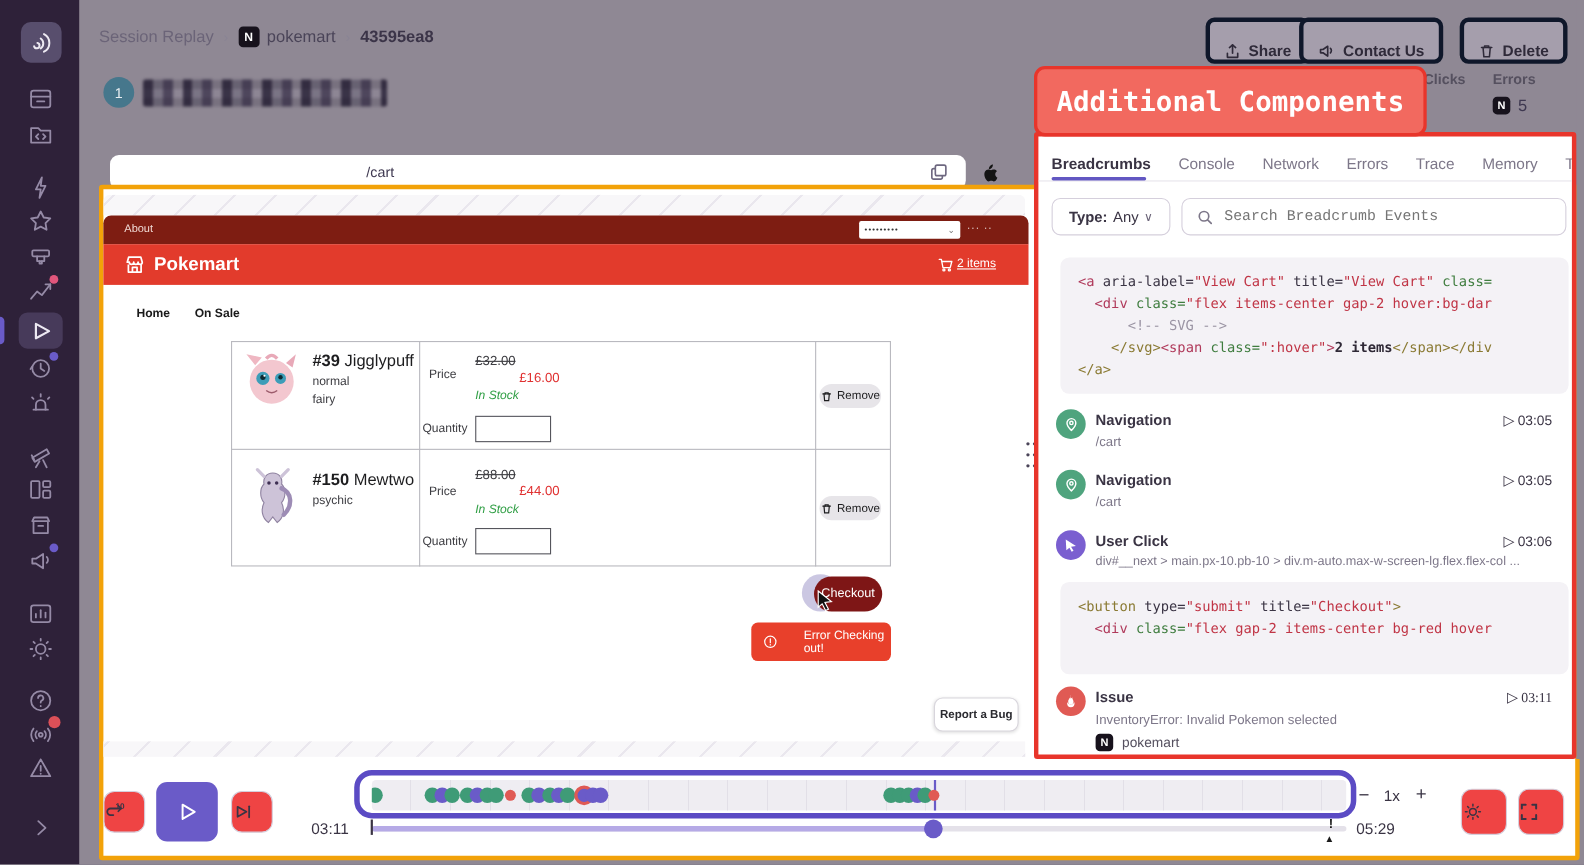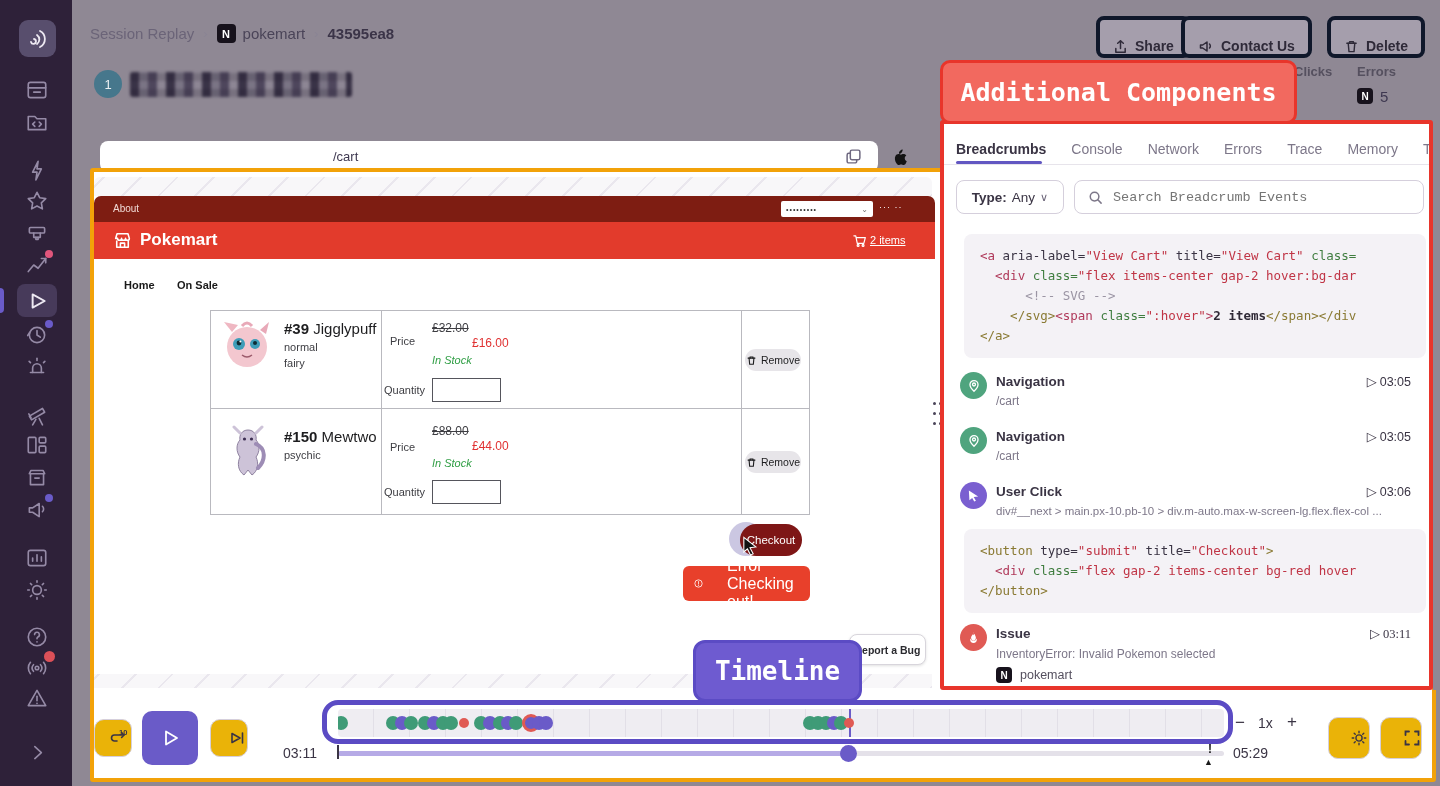--- a/index.html
+++ b/index.html
@@ -53,22 +53,22 @@
   .cl{white-space:pre;}
   .tok-k{color:#B03A5B;} .tok-a{color:#3A3444;} .tok-s{color:#C03546;}
   .tok-g{color:#3F7D3F;} .tok-c{color:#9B95A4;} .tok-o{color:#8A7A33;}
   .tok-b{color:#2F2936;font-weight:bold;}
   .ev-icon{position:absolute;width:27px;height:27px;border-radius:50%;display:flex;align-items:center;justify-content:center;}
   .ev-title{position:absolute;font-size:13.5px;font-weight:bold;color:#3A3444;}
   .ev-sub{position:absolute;font-size:12px;color:#7D7789;white-space:nowrap;overflow:hidden;text-overflow:ellipsis;}
   .ev-time{position:absolute;font-size:12.5px;color:#3A3444;white-space:nowrap;}
   .ev-time .tri{font-size:13px;margin-right:3px;}
   
-  .cbtn{position:absolute;background:#eab308;border:1.5px solid #D5CFDC;border-radius:10px;box-sizing:border-box;
-        display:flex;align-items:center;justify-content:flex-end;color:#3A3444;}
+  .cbtn{position:absolute;background:#ef4444;border:1.5px solid #D5CFDC;border-radius:10px;box-sizing:border-box;
+        display:flex;align-items:center;justify-content:flex-start;color:#3A3444;}
   #play-btn{left:142px;top:711px;width:56px;height:54px;background:#6A5BC8;border:none;border-radius:10px;
             display:flex;align-items:center;justify-content:center;}
   #tl-strip{left:338px;top:709px;width:886px;height:28px;background:#EFEDF2;border-radius:4px;overflow:hidden;
             background-image:repeating-linear-gradient(90deg,rgba(0,0,0,0) 0 35px,#E2DFE7 35px 36px);}
   .tl-dot{position:absolute;top:7px;width:14px;height:14px;border-radius:50%;}
   .tl-dot.g{background:#3F9B77;}
   .tl-dot.p{background:#6A5BC8;}
   .tl-dot.r{top:9px;width:10px;height:10px;background:#E05A54;}
   .tl-dot.ring{top:5px;width:12px;height:12px;background:#6A5BC8;border:3px solid #E05A54;}
   .time-txt{position:absolute;font-size:14px;color:#3A3444;}
@@ -420,21 +420,21 @@
 
   
   <div class="abs" style="left:683px;top:566px;width:127px;height:35px;background:#E8402B;border-radius:6px;display:flex;align-items:center;color:#fff;">
     <svg style="margin-left:11px;" width="15" height="15" viewBox="0 0 16 16">
         <g style="stroke:#fff;fill:none;stroke-width:1.4;">
           <circle cx="8" cy="8" r="6.5"></circle>
           <path d="M8 4.5v4.5" stroke-linecap="round"></path>
           <path d="M8 11.2v.3" stroke-linecap="round"></path>
         </g>
       </svg>
-    <span style="margin-left:24px;font-size:16px;">Error Checking out!</span>
+    <span style="margin-left:24px;font-size:11px;">Error Checking out!</span>
   </div>
 
   
   <div class="abs" style="left:849px;top:634px;width:77px;height:31px;background:#fff;border:1px solid #D8D5DC;border-radius:8px;box-shadow:0 1px 3px rgba(0,0,0,.12);display:flex;align-items:center;justify-content:center;font-size:10.5px;font-weight:bold;color:#2b2b30;box-sizing:border-box;">
     <span>Report a Bug</span>
   </div>
 
   
   <span class="grip-dot" style="left:933px;top:402px;"></span>
   <span class="grip-dot" style="left:939px;top:402px;"></span>
@@ -513,21 +513,20 @@
           <path d="M2 1.5 L12 8 L7.2 8.7 L9.6 12.6 L7.8 13.5 L5.6 9.6 L2.6 12z" fill="#fff"></path>
         </svg>
     </div>
     <span class="ev-title" style="left:52px;top:360px;">User Click</span>
     <span class="ev-sub" style="left:52px;top:381px;width:420px;font-size:11.5px;">div#__next &gt; main.px-10.pb-10 &gt; div.m-auto.max-w-screen-lg.flex.flex-col ...</span>
     <span class="ev-time" style="right:18px;top:360px;"><span class="tri">▷</span><span>03:06</span></span>
 
     <div class="codeblock" style="left:20px;top:405px;width:462px;height:84px;">
       <div class="cl"><span class="tok-o">&lt;button </span><span class="tok-a">type=</span><span class="tok-s">"submit"</span><span class="tok-a"> title=</span><span class="tok-s">"Checkout"</span><span class="tok-o">&gt;</span></div>
       <div class="cl"><span class="tok-k">  &lt;div </span><span class="tok-g">class=</span><span class="tok-s">"flex gap-2 items-center bg-red hover</span></div>
-      <div class="cl"><span class="tok-o">&lt;/button&gt;</span></div>
     </div>
 
     <div class="ev-icon" style="left:16px;top:500px;background:#E05A54;">
       <svg width="13" height="13" viewBox="0 0 14 14">
           <path d="M7 1 C7.6 3.4 4.4 4.4 4.4 7.6 a2.6 2.6 0 0 0 5.2 0 C9.6 5.4 8.2 4.8 8.4 3 8 3.6 7.4 3.8 7 4.6 6.4 3.4 6.8 2 7 1z M7 12.8 a3.6 3.6 0 0 1-3.6-3.6 c0-.4 0-.8.2-1.2 a3.6 3.6 0 0 0 6.8 0 c.2.4.2.8.2 1.2 A3.6 3.6 0 0 1 7 12.8z" fill="#fff"></path>
         </svg>
     </div>
     <span class="ev-title" style="left:52px;top:502px;">Issue</span>
     <span class="ev-sub" style="left:52px;top:523px;">InventoryError: Invalid Pokemon selected</span>
     <span class="abs nbadge" style="left:52px;top:543px;width:16px;height:16px;font-size:10px;">N</span>
@@ -619,17 +618,14 @@
           <path d="M6 15.5H2.5V12"></path>
         </g>
       </svg>
   </div>
 
   
   <div id="tl-outline" class="abs"></div>
   <div id="co-add" class="callout">
     <span>Additional Components</span>
   </div>
-  <div id="co-time" class="callout">
-    <span>Timeline</span>
-  </div>
 
 </div>
 
 </body></html>

